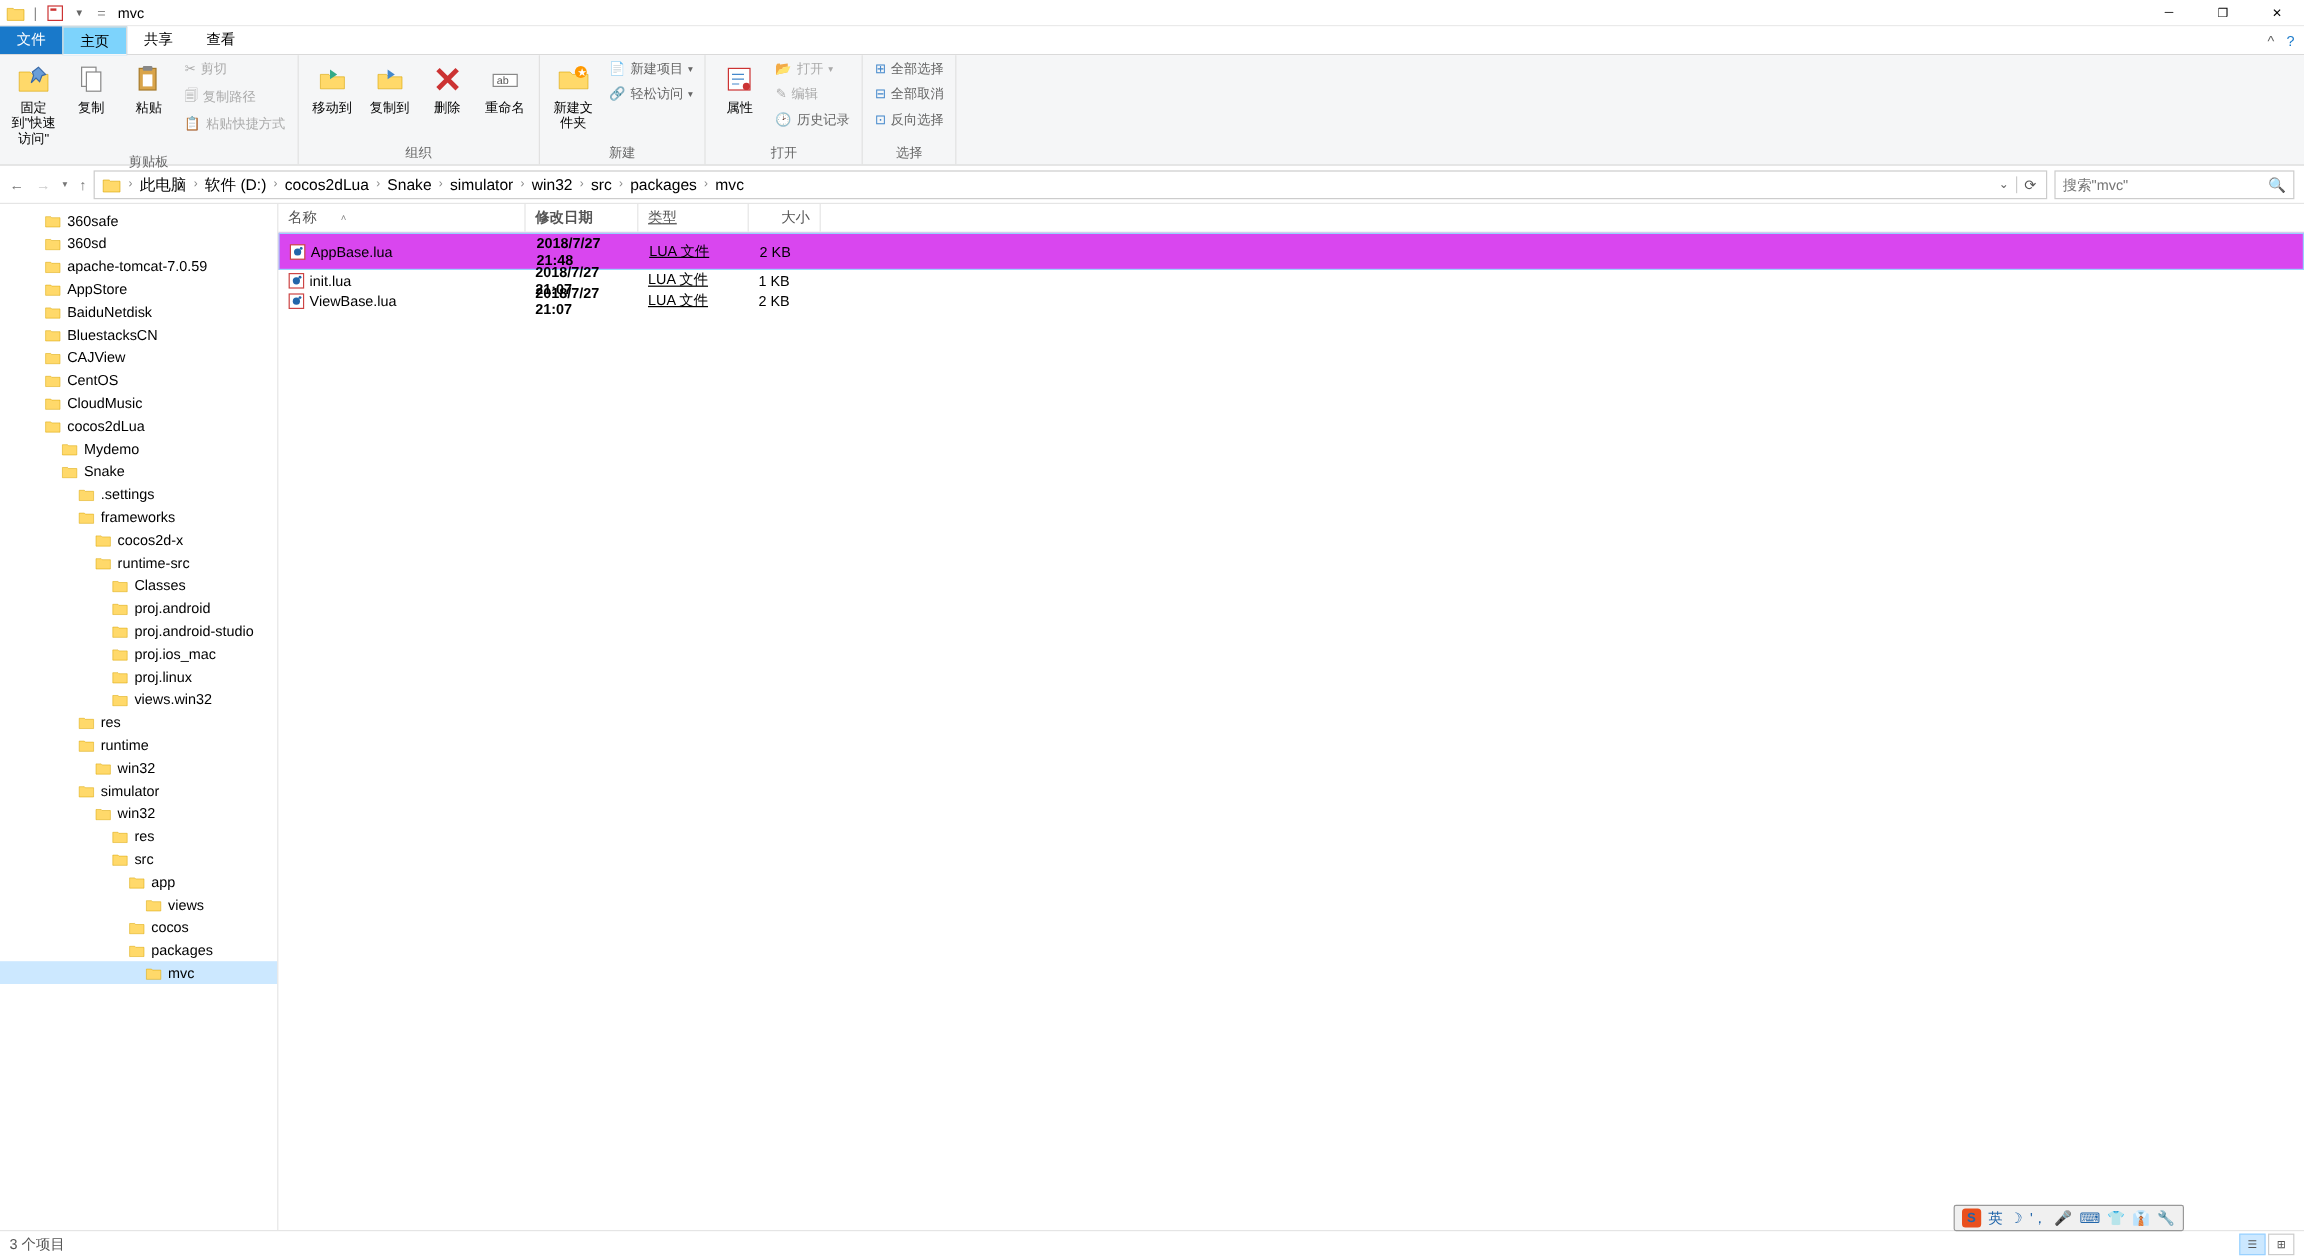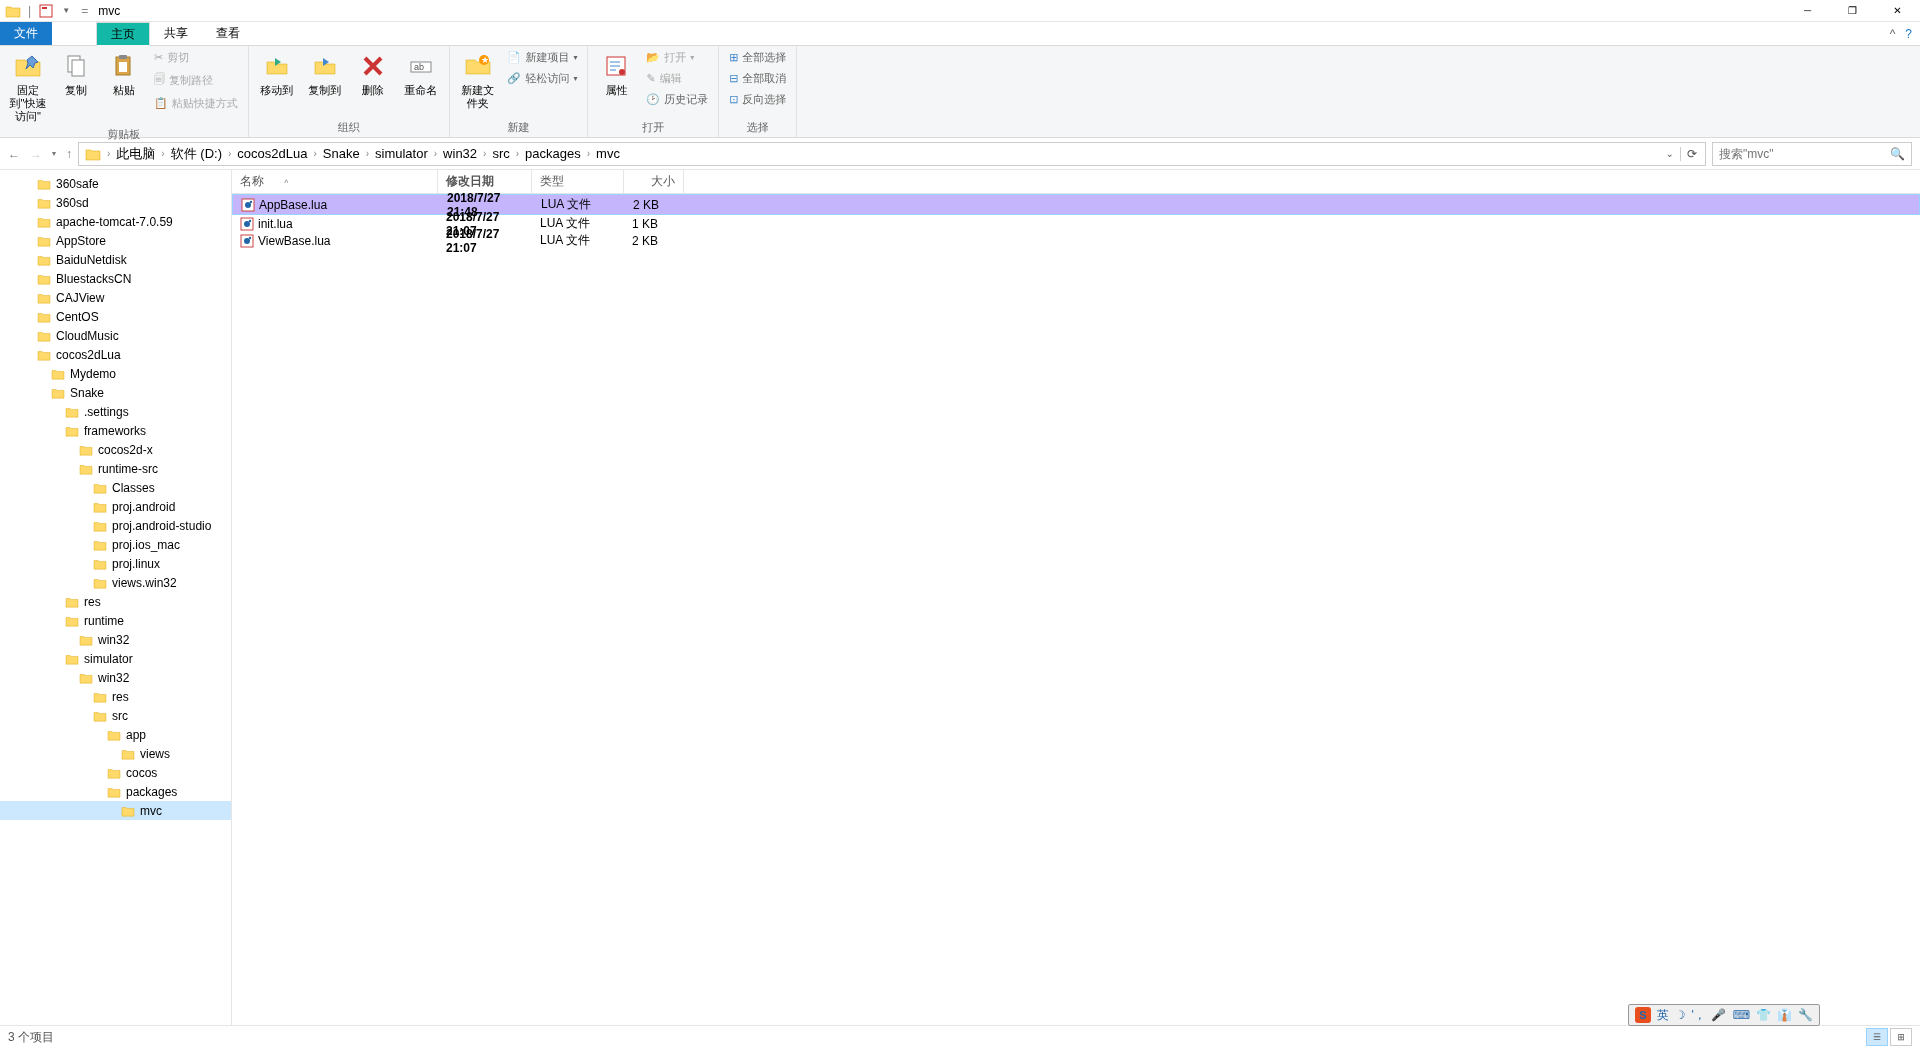--- a/index.html
+++ b/index.html
@@ -11,21 +11,21 @@
 .titlebar .qat-icon { width: 18px; height: 18px; display: inline-flex; align-items: center; justify-content: center; }
 .titlebar .sep { color: #888; margin: 0 4px; }
 .titlebar .title { margin-left: 6px; }
 .win-controls { margin-left: auto; display: flex; }
 .win-controls > div { width: 45px; height: 22px; display: flex; align-items: center; justify-content: center; font-size: 10px; }
 
 
 .ribbon-tabs { height: 24px; background: #fff; display: flex; align-items: stretch; border-bottom: 1px solid #dadada; }
 .ribbon-tab { padding: 0 14px; display: flex; align-items: center; font-size: 12px; cursor: default; }
 .ribbon-tab.file { background: #1979ca; color: #fff; }
-.ribbon-tab.active { background: #14b8a6; border: 1px solid #dadada; border-bottom: 1px solid #f5f6f7; margin-bottom: -1px; margin-left: 44px; }
+.ribbon-tab.active { background: #7dd3fc; border: 1px solid #dadada; border-bottom: 1px solid #f5f6f7; margin-bottom: -1px; }
 .ribbon-right { margin-left: auto; display: flex; align-items: center; padding-right: 8px; gap: 10px; color: #666; }
 
 
 .ribbon { height: 92px; background: #f5f6f7; display: flex; border-bottom: 1px solid #dadada; }
 .ribbon-group { border-right: 1px solid #e1e1e1; padding: 2px 6px 0 6px; display: flex; flex-direction: column; }
 .ribbon-group-body { flex: 1; display: flex; align-items: flex-start; gap: 4px; }
 .ribbon-group-label { text-align: center; font-size: 11px; color: #666; padding: 2px 0; }
 .rbtn-lg { width: 44px; display: flex; flex-direction: column; align-items: center; gap: 2px; padding: 2px; text-align: center; font-size: 11px; line-height: 13px; }
 .rbtn-lg .ico { width: 32px; height: 32px; display: flex; align-items: center; justify-content: center; }
 .rbtn-sm { display: flex; align-items: center; gap: 4px; padding: 2px 4px; font-size: 11px; color: #666; }
@@ -58,25 +58,25 @@
 .tree::-webkit-scrollbar { width: 16px; }
 .tree::-webkit-scrollbar-thumb { background: #c1c1c1; }
 .tree::-webkit-scrollbar-track { background: #f1f1f1; }
 
 .filelist { flex: 1; display: flex; flex-direction: column; }
 .fl-header { height: 24px; display: flex; align-items: center; border-bottom: 1px solid #e5e5e5; font-size: 12px; color: #555; }
 .fl-header > div { padding: 0 8px; border-right: 1px solid #e5e5e5; height: 100%; display: flex; align-items: center; }
 .fl-header .sort { font-size: 8px; color: #888; margin-left: 20px; }
 .col-name { width: 206px; }
 .col-date { width: 94px; font-weight: bold; }
-.col-type { width: 92px; }
+.col-type { width: 92px; text-decoration: underline; }
 .col-size { width: 60px; text-align: right; justify-content: flex-end; }
 .fl-rows { flex: 1; }
 .fl-row { height: 17px; display: flex; align-items: center; font-size: 12px; }
-.fl-row.selected { background: #c4b5fd; border: 1px solid #99d1ff; height: 21px; }
+.fl-row.selected { background: #d946ef; border: 1px solid #99d1ff; height: 31px; }
 .fl-row .cell { padding: 0 8px; }
 .fl-row .cell.col-name { display: flex; align-items: center; gap: 4px; }
 .fl-row .cell.col-size { text-align: left; }
 .lua-icon { width: 14px; height: 14px; display: inline-flex; align-items: center; justify-content: center; }
 
 
 .statusbar { height: 23px; border-top: 1px solid #e5e5e5; display: flex; align-items: center; padding: 0 8px; font-size: 12px; color: #555; }
 .statusbar .sb-right { margin-left: auto; display: flex; gap: 2px; }
 .statusbar .view-btn { width: 22px; height: 18px; border: 1px solid #ccc; display: flex; align-items: center; justify-content: center; font-size: 9px; }
 .statusbar .view-btn.active { background: #cce8ff; border-color: #99d1ff; }

